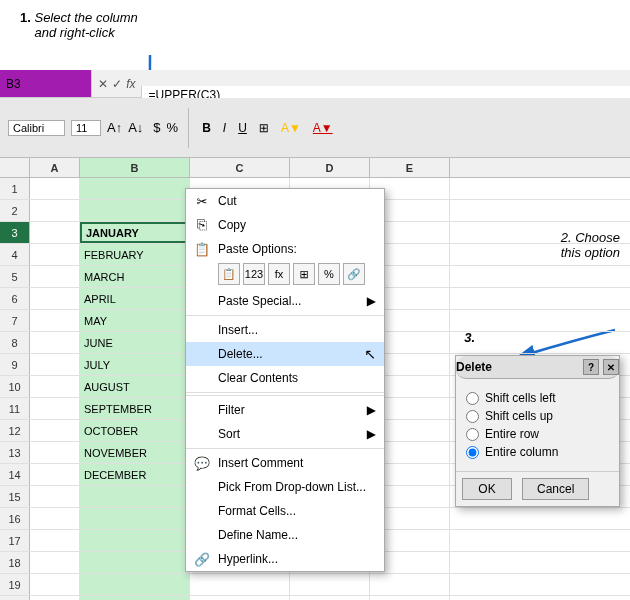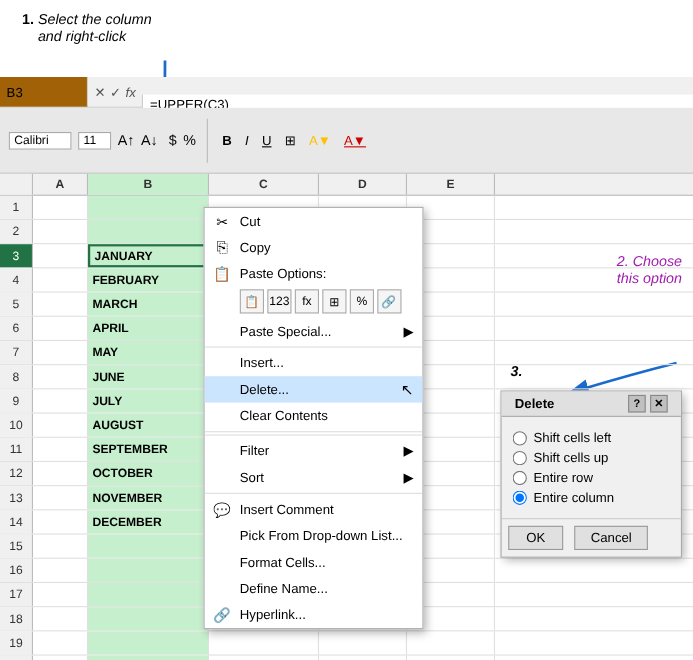--- a/index.html
+++ b/index.html
@@ -1,26 +1,26 @@
 <!DOCTYPE html>
 <html><head>
   <meta charset="utf-8">
   <style>
     * { box-sizing: border-box; margin: 0; padding: 0; }
     body { font-family: 'Segoe UI', Arial, sans-serif; font-size: 12px; background: #fff; width: 630px; height: 600px; overflow: hidden; position: relative; }
 
     
     .instruction { position: absolute; top: 10px; left: 20px; font-style: italic; font-size: 13px; color: #000; }
     .instruction .step { font-style: normal; font-weight: bold; }
-    .instruction2 { position: absolute; top: 230px; right: 10px; font-style: italic; font-size: 13px; color: #a21caf; text-align: right; }
+    .instruction2 { position: absolute; top: 230px; right: 10px; font-style: italic; font-size: 13px; color: #000000; text-align: right; }
     .instruction3 { position: absolute; top: 330px; right: 155px; font-style: italic; font-size: 13px; color: #000; font-weight: bold; }
 
     
     .formula-bar { position: absolute; top: 70px; left: 0; right: 0; height: 28px; background: #f0f0f0; border-bottom: 1px solid #ccc; display: flex; align-items: center; }
-    .name-box { width: 80px; border-right: 1px solid #ccc; padding: 2px 6px; font-size: 12px; background: #a16207; height: 100%; display: flex; align-items: center; }
+    .name-box { width: 92px; border-right: 1px solid #ccc; padding: 2px 6px; font-size: 12px; background: #a21caf; height: 100%; display: flex; align-items: center; }
     .formula-icons { display: flex; align-items: center; padding: 0 6px; gap: 4px; }
     .formula-input { flex: 1; padding: 2px 6px; font-size: 12px; border: none; background: #fff; border-left: 1px solid #ccc; margin-top: 23px; }
 
     
     .ribbon { position: absolute; top: 98px; left: 0; right: 0; height: 60px; background: #e8e8e8; border-bottom: 1px solid #bbb; display: flex; align-items: center; padding: 4px 8px; gap: 6px; }
     .ribbon-btn { background: transparent; border: none; cursor: pointer; font-size: 12px; padding: 1px 3px; }
     .ribbon-bold { font-weight: bold; }
     .ribbon-italic { font-style: italic; }
 
     
@@ -31,21 +31,21 @@
     .col-header.col-b { width: 110px; background: #c6efce; }
     .col-header.col-c { width: 100px; }
     .col-header.col-d { width: 80px; }
     .col-header.col-e { width: 80px; }
 
     .rows-area { position: absolute; top: 20px; left: 0; right: 0; bottom: 0; }
     .grid-row { display: flex; height: 22px; border-bottom: 1px solid #e0e0e0; }
     .row-num { width: 30px; background: #f0f0f0; border-right: 1px solid #bbb; display: flex; align-items: center; justify-content: center; font-size: 11px; color: #333; flex-shrink: 0; }
     .cell { border-right: 1px solid #e0e0e0; display: flex; align-items: center; padding: 0 4px; font-size: 11px; overflow: hidden; white-space: nowrap; }
     .cell-a { width: 50px; }
-    .cell-b { width: 110px; font-weight: bold; }
+    .cell-b { width: 110px; }
     .cell-c { width: 100px; }
     .cell-d { width: 80px; }
     .cell-e { width: 80px; }
     .cell-b-header { background: #c6efce; }
     .row-3 .row-num { background: #217346; color: #fff; }
     .row-3 .cell-b { background: #c6efce; border: 2px solid #217346; font-weight: bold; }
 
     .dollar { text-align: right; justify-content: flex-end; }
 
     
@@ -53,21 +53,21 @@
     .menu-item { display: flex; align-items: center; padding: 4px 8px; cursor: pointer; gap: 8px; }
     .menu-item.disabled { color: #aaa; cursor: default; }
     .menu-item.highlighted { background: #cce5ff; }
     .menu-separator { height: 1px; background: #ddd; margin: 2px 0; }
     .menu-icon { width: 16px; height: 16px; display: inline-flex; align-items: center; justify-content: center; font-size: 13px; }
     .menu-arrow { margin-left: auto; }
     .menu-item-label { flex: 1; }
 
     
     .delete-dialog { position: absolute; top: 355px; right: 10px; width: 165px; background: #f0f0f0; border: 1px solid #aaa; box-shadow: 3px 3px 8px rgba(0,0,0,0.3); z-index: 20; font-size: 12px; }
-    .dialog-title-bar { display: flex; align-items: center; justify-content: space-between; background: #e0e0e0; padding: 3px 12px; border-bottom: 1px solid #aaa; font-weight: bold; font-size: 12px; }
+    .dialog-title-bar { display: flex; align-items: center; justify-content: space-between; background: #e0e0e0; padding: 3px 0; border-bottom: 1px solid #aaa; font-weight: bold; font-size: 12px; border-radius: 10px; }
     .dialog-title-icons { display: flex; gap: 4px; }
     .dialog-title-icon { width: 16px; height: 16px; background: #c0c0c0; border: 1px solid #888; display: flex; align-items: center; justify-content: center; font-size: 10px; cursor: pointer; }
     .dialog-body { padding: 8px 10px; }
     .radio-row { display: flex; align-items: center; gap: 6px; margin: 4px 0; }
     .radio-row input[type=radio] { margin: 0; }
     .dialog-buttons { display: flex; justify-content: flex-start; gap: 10px; padding: 6px; border-top: 1px solid #ccc; }
     .dialog-btn { padding: 3px 14px; background: #e0e0e0; border: 1px solid #999; cursor: pointer; font-size: 12px; min-width: 50px; }
 
     
     .svg-arrow { position: absolute; pointer-events: none; }

